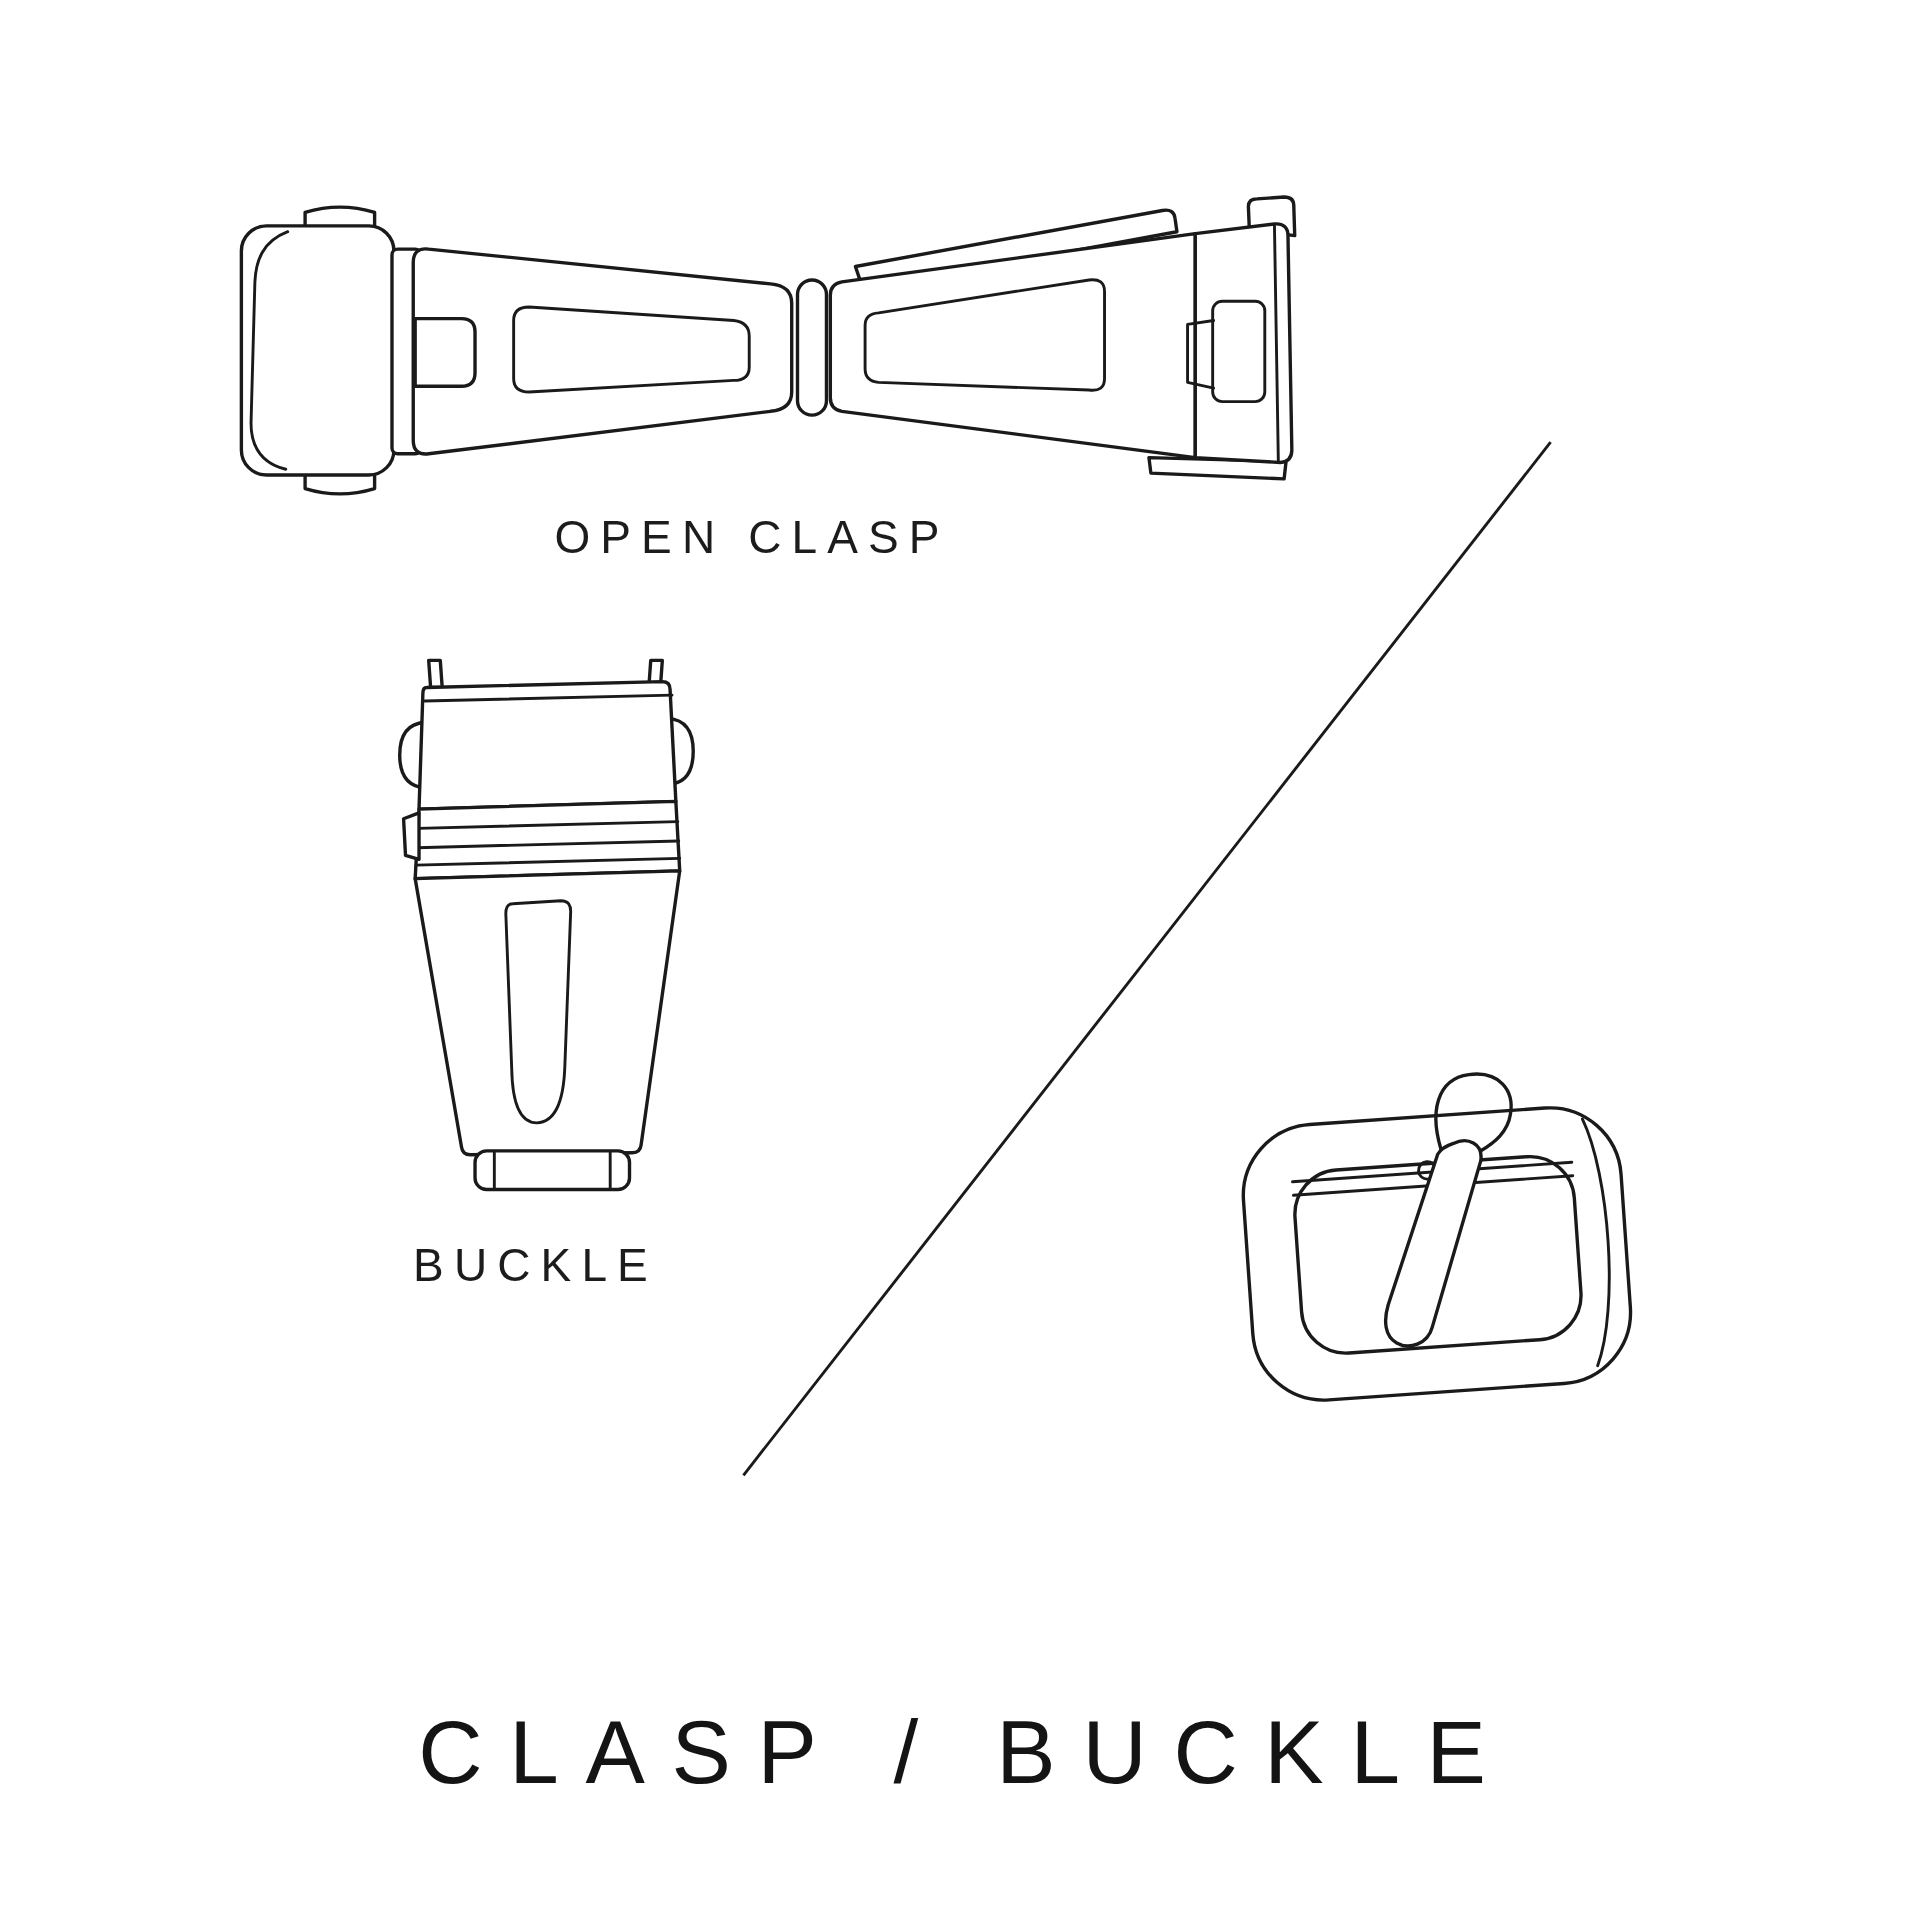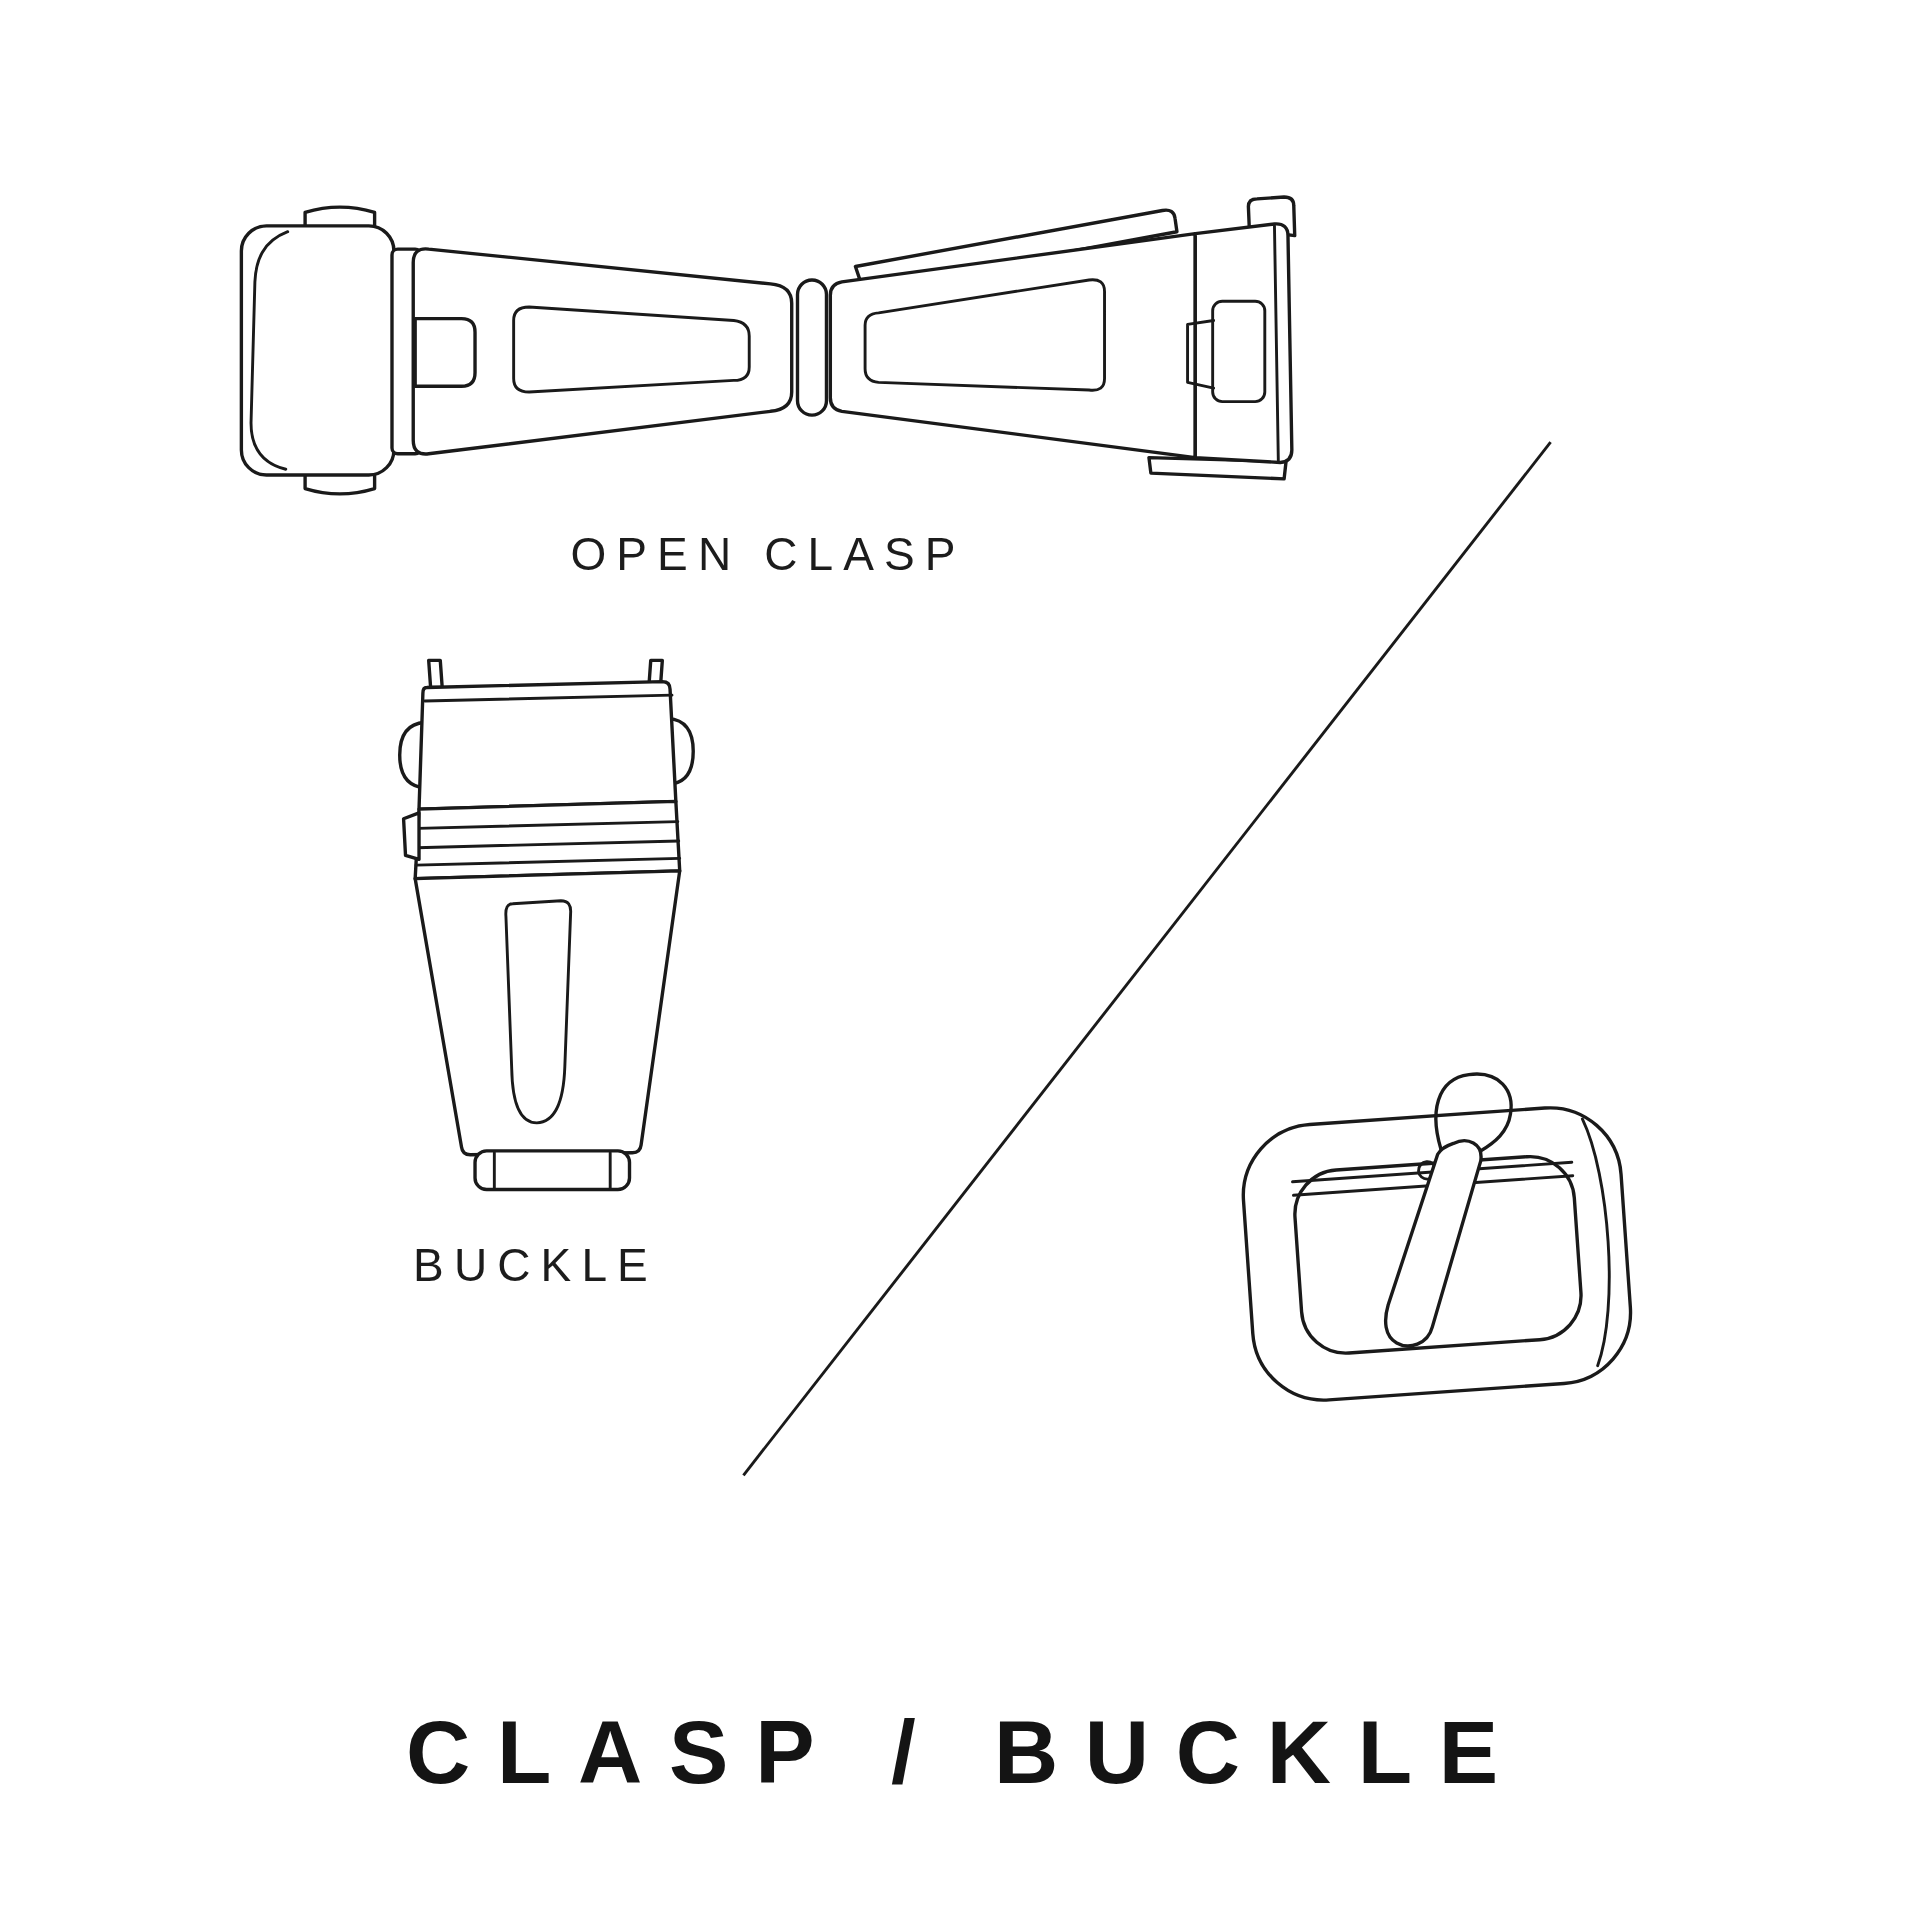--- a/index.html
+++ b/index.html
@@ -19,30 +19,30 @@
   }
   .caption {
     position: absolute;
     text-align: center;
     font-size: 46px;
     letter-spacing: 0.22em;
     color: #1c1c1c;
     font-weight: 400;
     white-space: nowrap;
   }
-  .caption.open-clasp { left: 372px; width: 792px; top: 510px; margin-top: 17px; }
+  .caption.open-clasp { left: 356px; width: 792px; top: 510px; }
   .caption.closed     { left: 246px; width: 579px; top: 1238px; }
   .title {
     position: absolute;
     left: 0; right: 0;
     top: 1701px;
     text-align: center;
     font-size: 89px;
     letter-spacing: 0.30em;
-    font-weight: 700;
+    font-weight: 400;
     color: #141414;
     white-space: nowrap;
   }
   svg .ln   { fill: none; stroke: #1a1a1a; stroke-width: 3.5; stroke-linejoin: round; stroke-linecap: round; }
   svg .lnw  { fill: #ffffff; stroke: #1a1a1a; stroke-width: 3.5; stroke-linejoin: round; stroke-linecap: round; }
   svg .thin { fill: none; stroke: #1a1a1a; stroke-width: 3; stroke-linejoin: round; stroke-linecap: round; }
 </style>
 </head>
 <body>
 

